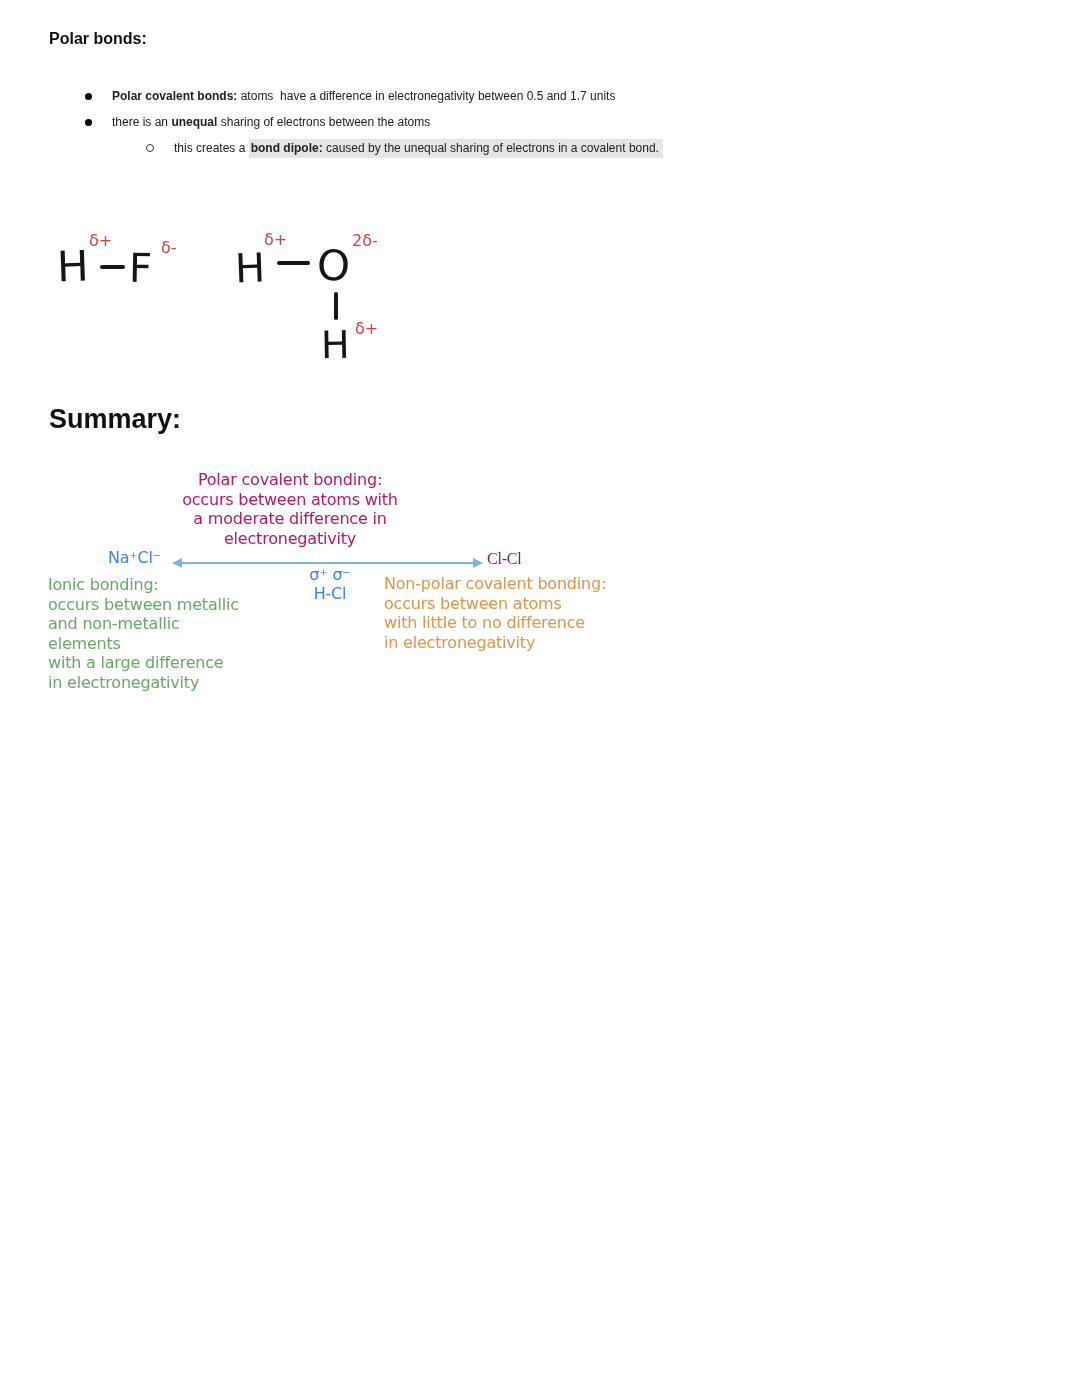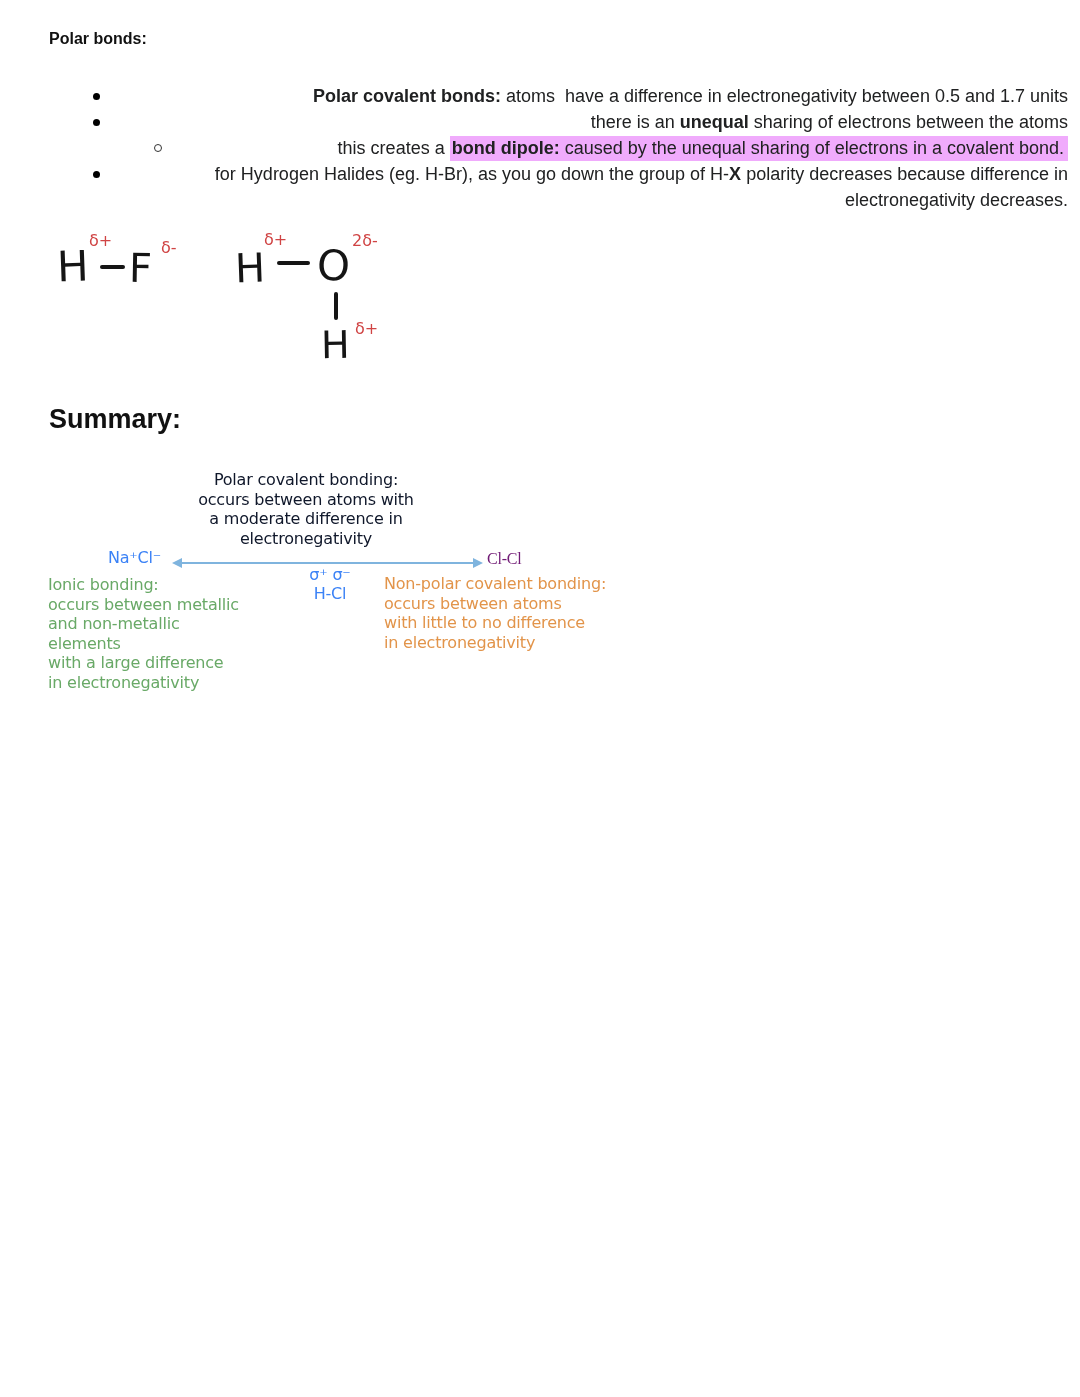--- a/index.html
+++ b/index.html
@@ -5,51 +5,51 @@
   * { margin: 0; padding: 0; box-sizing: border-box; }
   body { background: #ffffff; }
   .page {
     position: relative; width: 1080px; height: 1397px;
     background: #ffffff; overflow: hidden;
     font-family: "Liberation Sans", sans-serif; color: #202122;
   }
   .section-title { position: absolute; left: 49px; top: 30px; font-size: 16px; font-weight: 700; color: #111; }
   .summary-title { position: absolute; left: 49px; top: 404px; font-size: 27px; font-weight: 700; color: #111; }
 
-  .bullets { position: absolute; left: 8px; top: 83px; width: 1060px; font-size: 18px; line-height: 26px; text-align: right; }
+  .bullets { position: absolute; left: 0; top: 83px; width: 1060px; font-size: 12px; line-height: 26px; }
   .li { position: relative; padding-left: 112px; }
   .li .dot {
     position: absolute; left: 85px; top: 10px; width: 7px; height: 7px;
     background: #000; border-radius: 50%;
   }
   .li.sub { padding-left: 174px; }
   .li.sub .circle {
     position: absolute; left: 146px; top: 9px; width: 8px; height: 8px;
     border: 1.5px solid #333; border-radius: 50%; background: transparent;
   }
   .seg { white-space: pre-wrap; }
   .bold { font-weight: 700; }
-  .hl { background: #f0abfc; padding: 2px 4px 3px 2px; }
+  .hl { background: #e5e5e5; padding: 2px 4px 3px 2px; }
 
   
   .structures { position: absolute; left: 55px; top: 228px; width: 380px; height: 145px; }
   .atom {
     position: absolute; font-family: "DejaVu Sans", sans-serif;
     color: #151515; font-weight: 400; line-height: 1;
   }
   .delta {
     position: absolute; font-family: "DejaVu Sans", sans-serif;
     color: #d04444; font-size: 16px; line-height: 1; font-weight: 400;
   }
   .bond { position: absolute; background: #151515; border-radius: 2px; }
 
   
   .diagram { position: absolute; left: 40px; top: 470px; width: 640px; height: 220px; }
   .hand { font-family: "DejaVu Sans", sans-serif; font-size: 16px; letter-spacing: -0.2px; }
-  .blue-block  { position: absolute; left: 144px; top: 0; width: 244px; text-align: center; color: #0f172a; line-height: 19.5px; }
+  .blue-block  { position: absolute; left: 128px; top: 0; width: 244px; text-align: center; color: #be185d; line-height: 19.5px; }
   .green-block { position: absolute; left: 8px;  top: 105px; width: 206px; text-align: left; color: #69a967; line-height: 19.5px; }
   .orange-block{ position: absolute; left: 344px; top: 104px; width: 228px; text-align: left; color: #e2944a; line-height: 19.5px; }
   .center-block{ position: absolute; left: 242px; top: 95px; width: 96px; text-align: center; color: #3b82f6; line-height: 19px; }
   .nacl { position: absolute; left: 68px; top: 78px; color: #3b82f6; }
   .clcl { position: absolute; left: 447px; top: 80px; color: #701a75; font-family: Liberation Serif, serif; }
   .arrow-line { position: absolute; left: 142px; top: 92px; width: 291px; height: 2px; background: #7fb4de; }
   .arrow-head { position: absolute; width: 0; height: 0; border-top: 5px solid transparent; border-bottom: 5px solid transparent; }
   .arrow-head.left  { left: 132px; top: 88px; border-right: 10px solid #7fb4de; }
   .arrow-head.right { left: 433px; top: 88px; border-left: 10px solid #7fb4de; }
 </style>
@@ -65,25 +65,20 @@
       <span class="dot"></span>
       <span class="seg bold">Polar covalent bonds:</span><span class="seg"> atoms  have a difference in electronegativity between 0.5 and 1.7 units</span>
     </div>
     <div class="li">
       <span class="dot"></span>
       <span class="seg">there is an </span><span class="seg bold">unequal</span><span class="seg"> sharing of electrons between the atoms</span>
     </div>
     <div class="li sub">
       <span class="circle"></span>
       <span class="seg">this creates a </span><span class="hl"><span class="seg bold">bond dipole:</span><span class="seg"> caused by the unequal sharing of electrons in a covalent bond.</span></span>
-    </div>
-    <div class="li">
-      <span class="dot"></span>
-      <span class="seg">for Hydrogen Halides (eg. H-Br), as you go down the group of H-</span><span class="seg bold">X</span><span class="seg"> polarity decreases because difference in</span><br>
-      <span class="seg">electronegativity decreases.</span>
     </div>
   </div>
 
   <div class="structures">
 
     <span class="atom" style="left:2px; top:18px; font-size:42px; transform:rotate(-2deg);">H</span>
     <span class="delta" style="left:34px; top:5px;">δ+</span>
     <span class="bond" style="left:45px; top:37px; width:25px; height:4px;"></span>
     <span class="atom" style="left:74px; top:20px; font-size:40px; transform:rotate(1deg);">F</span>
     <span class="delta" style="left:106px; top:12px;">δ-</span>

